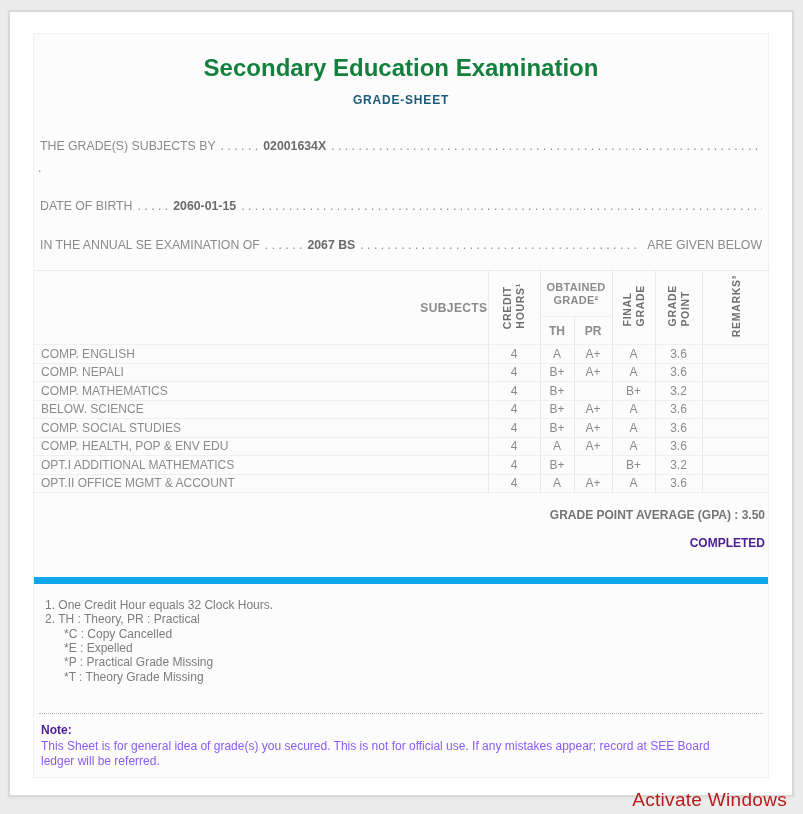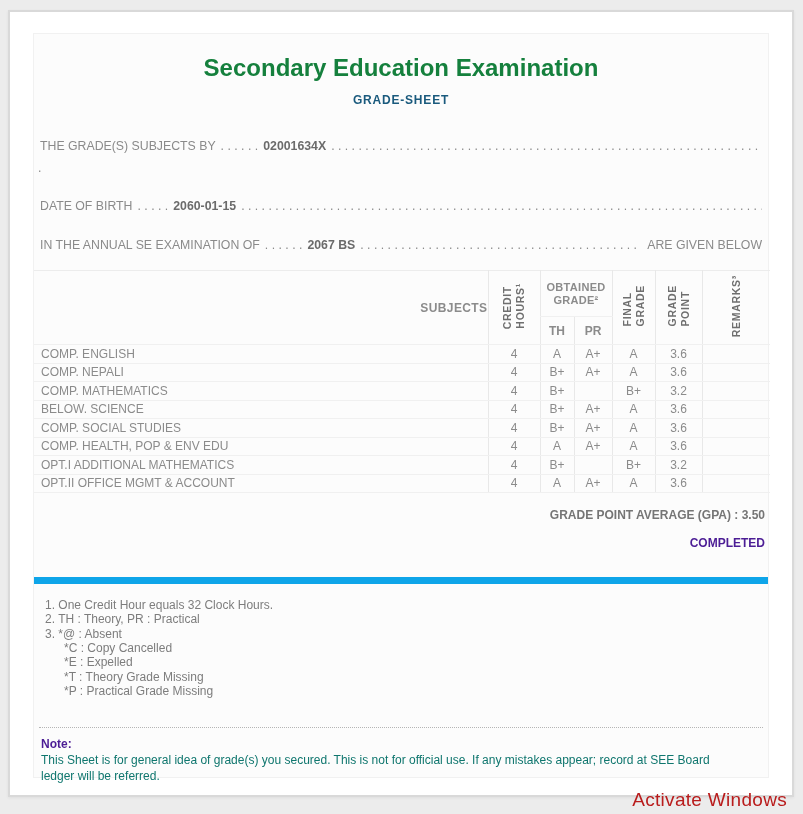--- a/index.html
+++ b/index.html
@@ -149,21 +149,21 @@
   .footnotes { margin-top: 14px; padding-left: 11px; }
   .footnote-line { font-size: 12px; color: #7d7d7d; line-height: 14.3px; }
   .footnote-line.sub { padding-left: 19px; }
   .divider {
     margin: 29px 5px 0 5px;
     border-top: 1px dotted #b5b5b5;
     height: 0;
   }
   .note-block { margin-top: 9px; padding: 0 7px; }
   .note-heading { font-size: 12px; font-weight: bold; color: #4c1d95; line-height: 15px; }
-  .note-body { font-size: 12px; color: #0f766e; line-height: 15.5px; margin-top: 1px; max-width: 692px; }
+  .note-body { font-size: 12px; color: #8b5cf6; line-height: 15.5px; margin-top: 1px; max-width: 692px; }
   .watermark {
     position: absolute;
     top: 789px;
     right: 16px;
     font-size: 19px;
     color: #b91c1c;
     letter-spacing: 0.3px;
   }
 </style>
 </head>
@@ -302,25 +302,24 @@
     </table>
 
     <div class="summary">
       <div class="gpa-line">GRADE POINT AVERAGE (GPA) : 3.50</div>
       <div class="status-line">COMPLETED</div>
     </div>
 
     <div class="footnotes">
       <div class="footnote-line">1. One Credit Hour equals 32 Clock Hours.</div>
       <div class="footnote-line">2. TH : Theory, PR : Practical</div>
-      <div class="footnote-line">3. *@ : Absent</div>
       <div class="footnote-line sub">*C : Copy Cancelled</div>
       <div class="footnote-line sub">*E : Expelled</div>
+      <div class="footnote-line sub">*P : Practical Grade Missing</div>
       <div class="footnote-line sub">*T : Theory Grade Missing</div>
-      <div class="footnote-line sub">*P : Practical Grade Missing</div>
     </div>
 
     <div class="divider"></div>
 
     <div class="note-block">
       <div class="note-heading">Note:</div>
       <div class="note-body">This Sheet is for general idea of grade(s) you secured. This is not for official use. If any mistakes appear; record at SEE Board ledger will be referred.</div>
     </div>
 
   </div>

